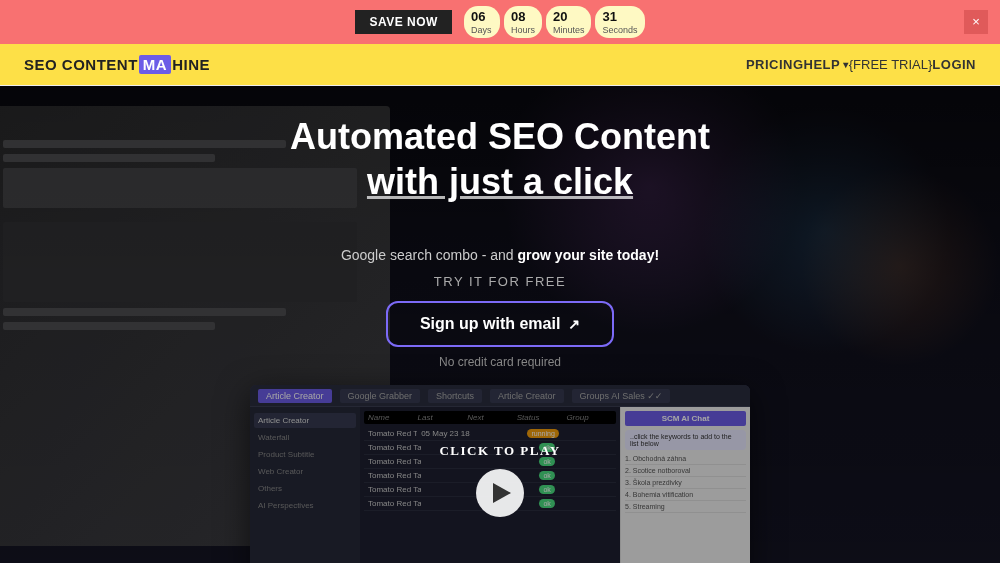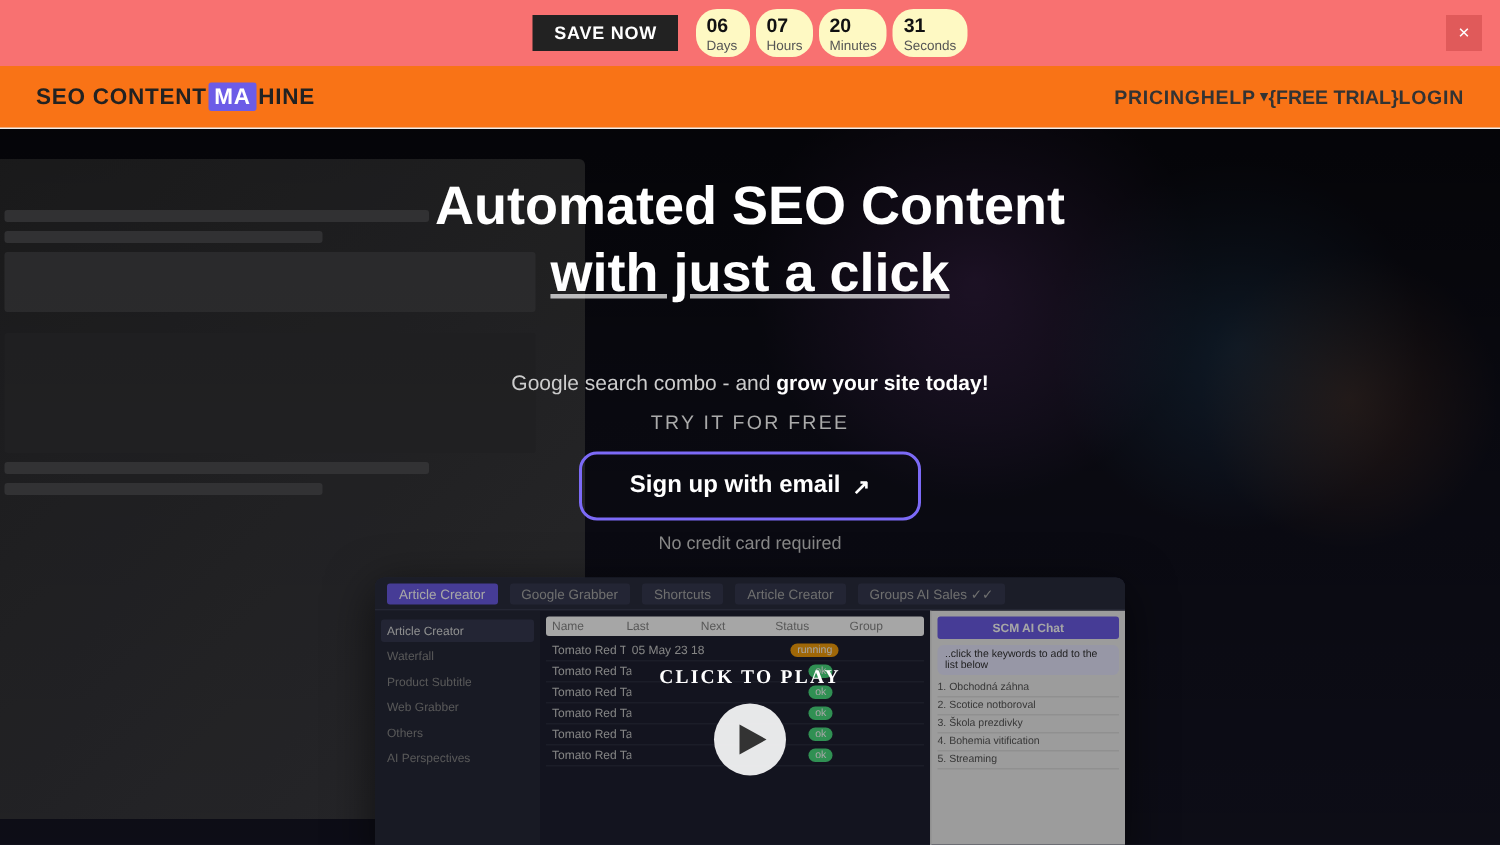--- a/index.html
+++ b/index.html
@@ -63,21 +63,21 @@
       height: 24px;
       cursor: pointer;
       font-size: 13px;
       display: flex;
       align-items: center;
       justify-content: center;
     }
 
     
     #navbar {
-      background: #f97316;
+      background: #fde047;
       display: flex;
       align-items: center;
       justify-content: space-between;
       padding: 0 24px;
       height: 42px;
       border-bottom: 1px solid #eee;
     }
     .logo {
       display: flex;
       align-items: center;
@@ -104,21 +104,21 @@
       font-weight: 600;
       letter-spacing: 0.5px;
       text-transform: uppercase;
       cursor: pointer;
     }
     .nav-links .free-trial {
       color: #333;
       border: none;
       background: none;
       font-size: 13px;
-      font-weight: 700;
+      font-weight: 400;
       cursor: pointer;
     }
     .nav-links .login-btn {
       color: #333;
     }
     .help-link {
       display: flex;
       align-items: center;
       gap: 3px;
     }
@@ -328,22 +328,23 @@
       flex: 1;
       background: #1e2030;
       padding: 4px;
       overflow: hidden;
     }
     .app-table-header {
       display: flex;
       gap: 4px;
       margin-bottom: 3px;
       padding: 2px 4px;
-      background: #ffffff;
+      background: #000000;
       border-radius: 2px;
+      font-style: italic;
     }
     .app-table-col {
       font-size: 8px;
       color: #888;
       flex: 1;
     }
     .app-table-row {
       display: flex;
       gap: 4px;
       padding: 2px 4px;
@@ -443,21 +444,21 @@
 <body>
 
 <div id="top-banner">
   <button class="save-now-btn">SAVE NOW</button>
   <div class="countdown">
     <div class="countdown-box">
       <span class="num">06</span>
       <span class="lbl">Days</span>
     </div>
     <div class="countdown-box">
-      <span class="num">07</span>
+      <span class="num">08</span>
       <span class="lbl">Hours</span>
     </div>
     <div class="countdown-box">
       <span class="num">20</span>
       <span class="lbl">Minutes</span>
     </div>
     <div class="countdown-box">
       <span class="num">31</span>
       <span class="lbl">Seconds</span>
     </div>
@@ -527,21 +528,21 @@
         <span class="app-tab">Google Grabber</span>
         <span class="app-tab">Shortcuts</span>
         <span class="app-tab">Article Creator</span>
         <span class="app-tab">Groups AI Sales ✓✓</span>
       </div>
       <div class="app-body">
         <div class="app-sidebar">
           <div class="app-sidebar-item active">Article Creator</div>
           <div class="app-sidebar-item">Waterfall</div>
           <div class="app-sidebar-item">Product Subtitle</div>
-          <div class="app-sidebar-item">Web Grabber</div>
+          <div class="app-sidebar-item">Web Creator</div>
           <div class="app-sidebar-item">Others</div>
           <div class="app-sidebar-item">AI Perspectives</div>
 
         </div>
         <div class="app-main">
           <div class="app-table-header">
             <span class="app-table-col">Name</span>
             <span class="app-table-col">Last</span>
             <span class="app-table-col">Next</span>
             <span class="app-table-col">Status</span>

